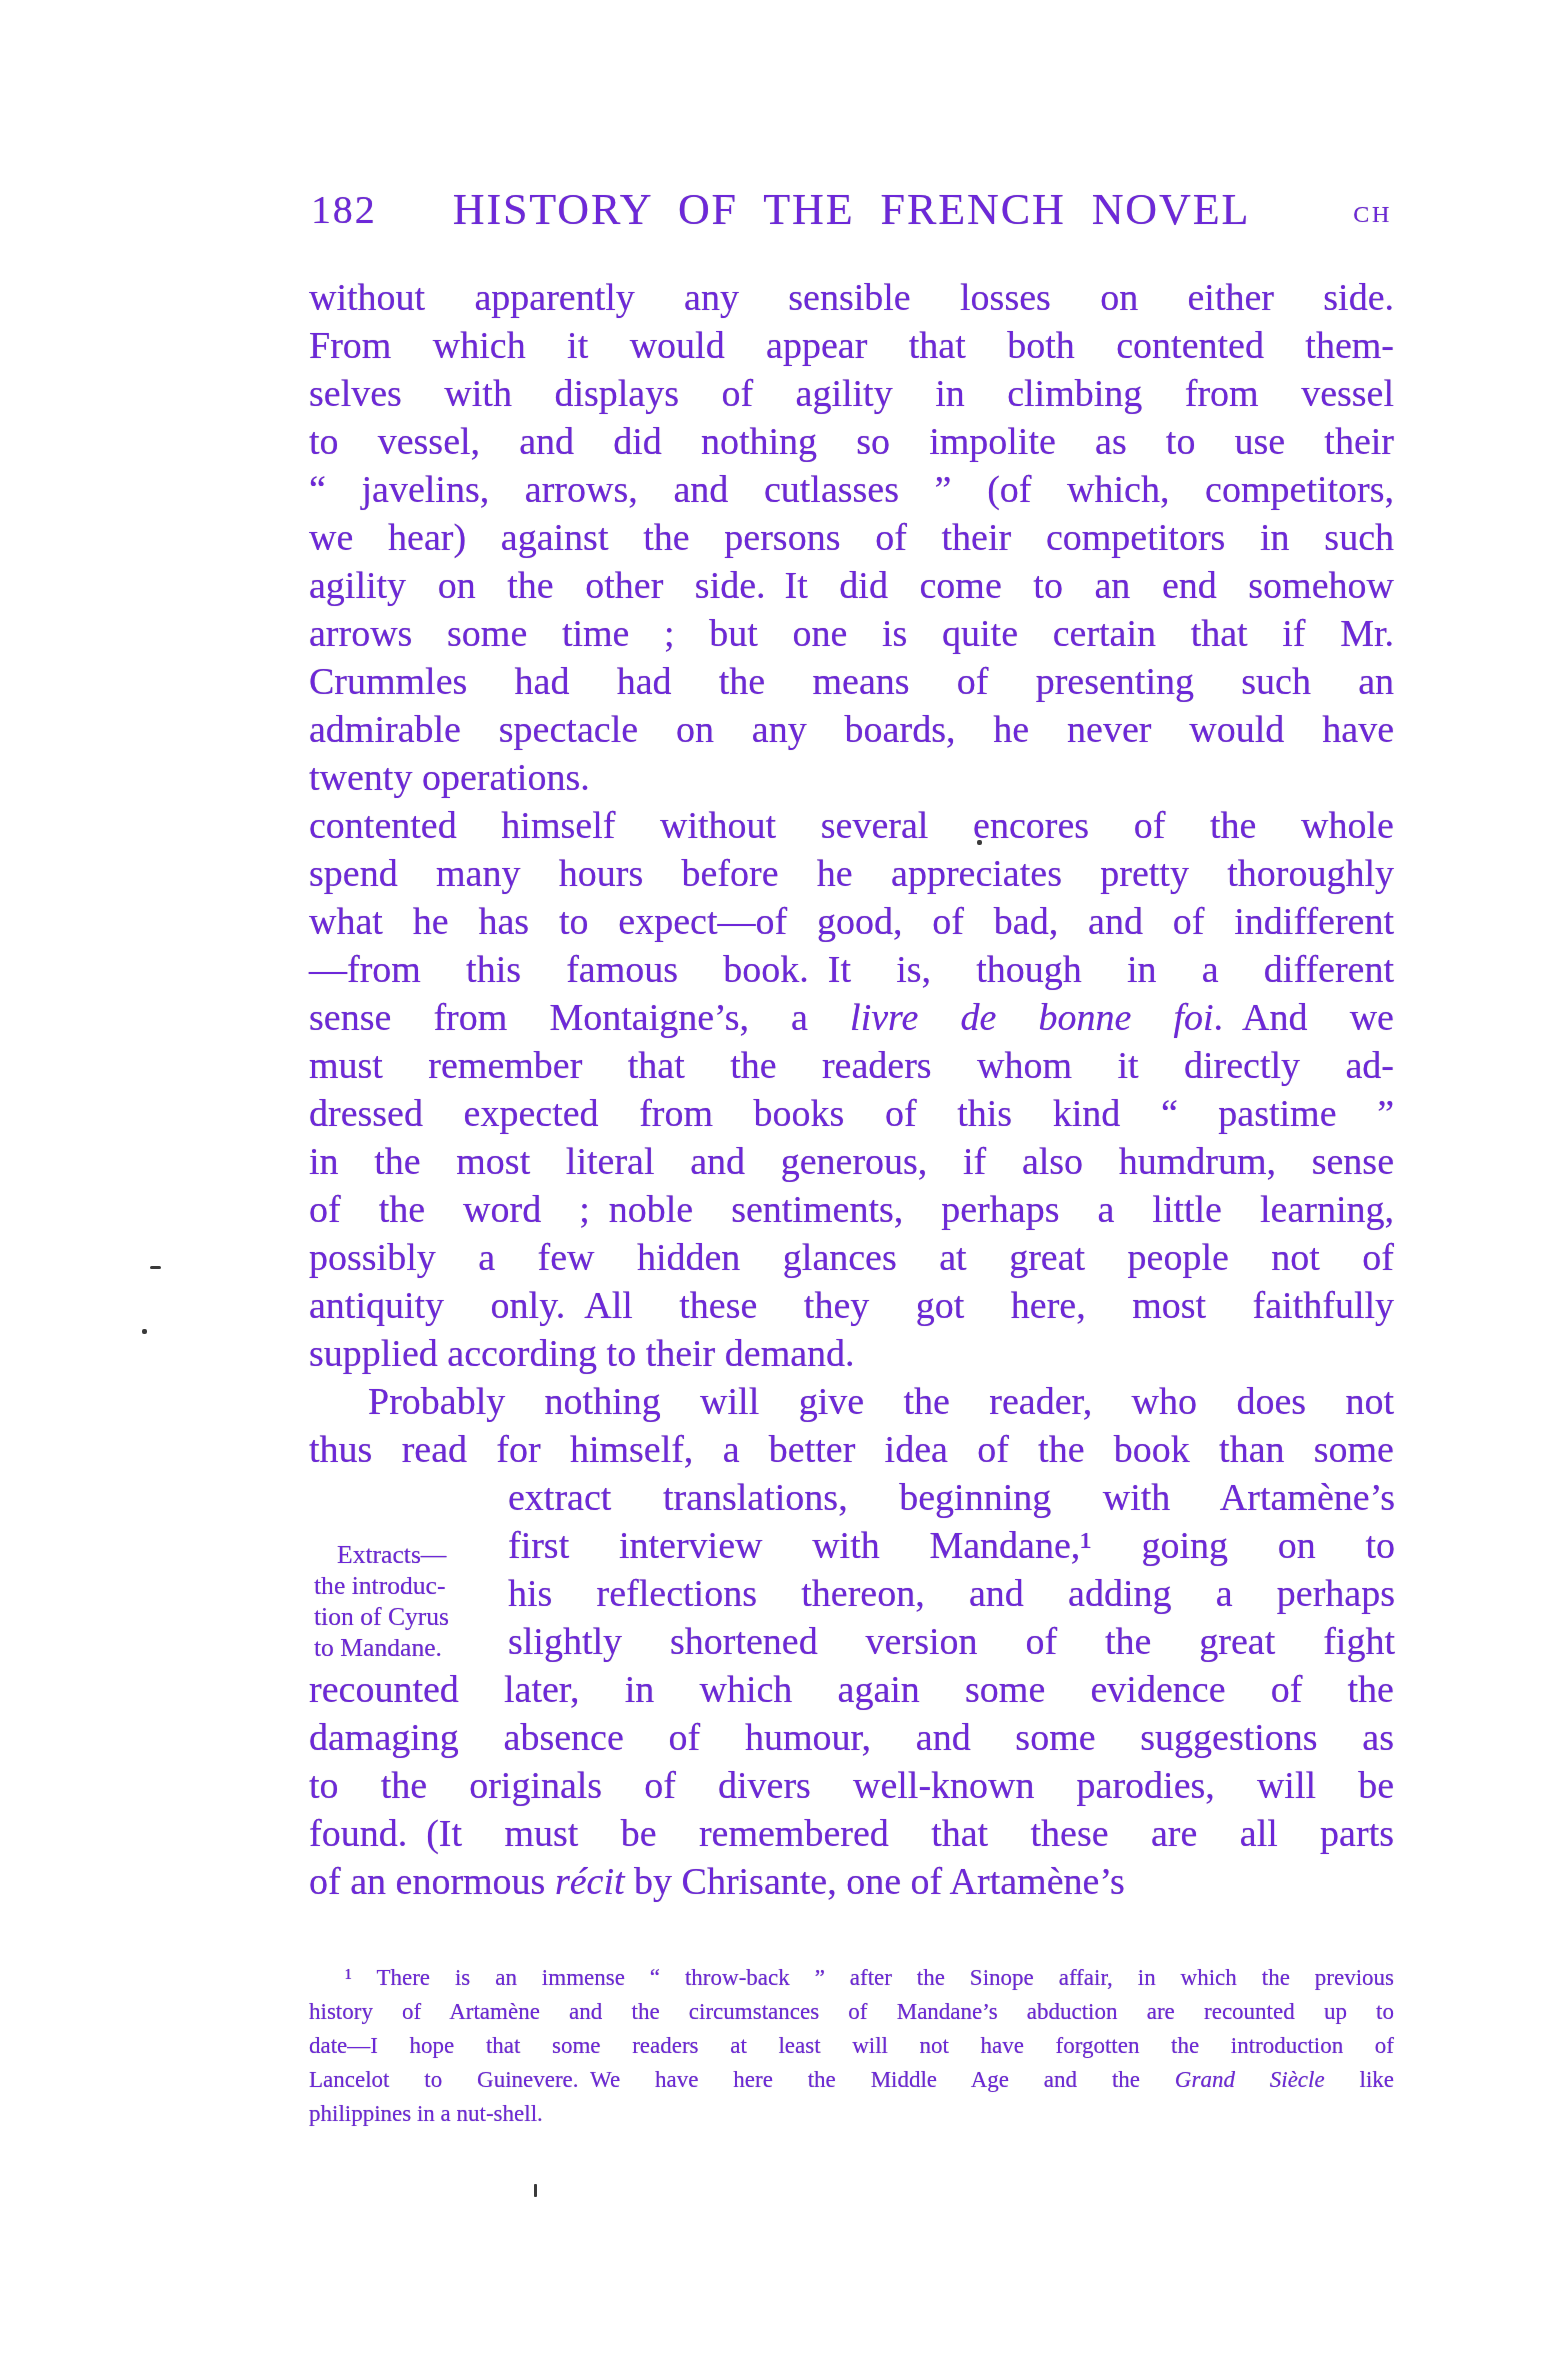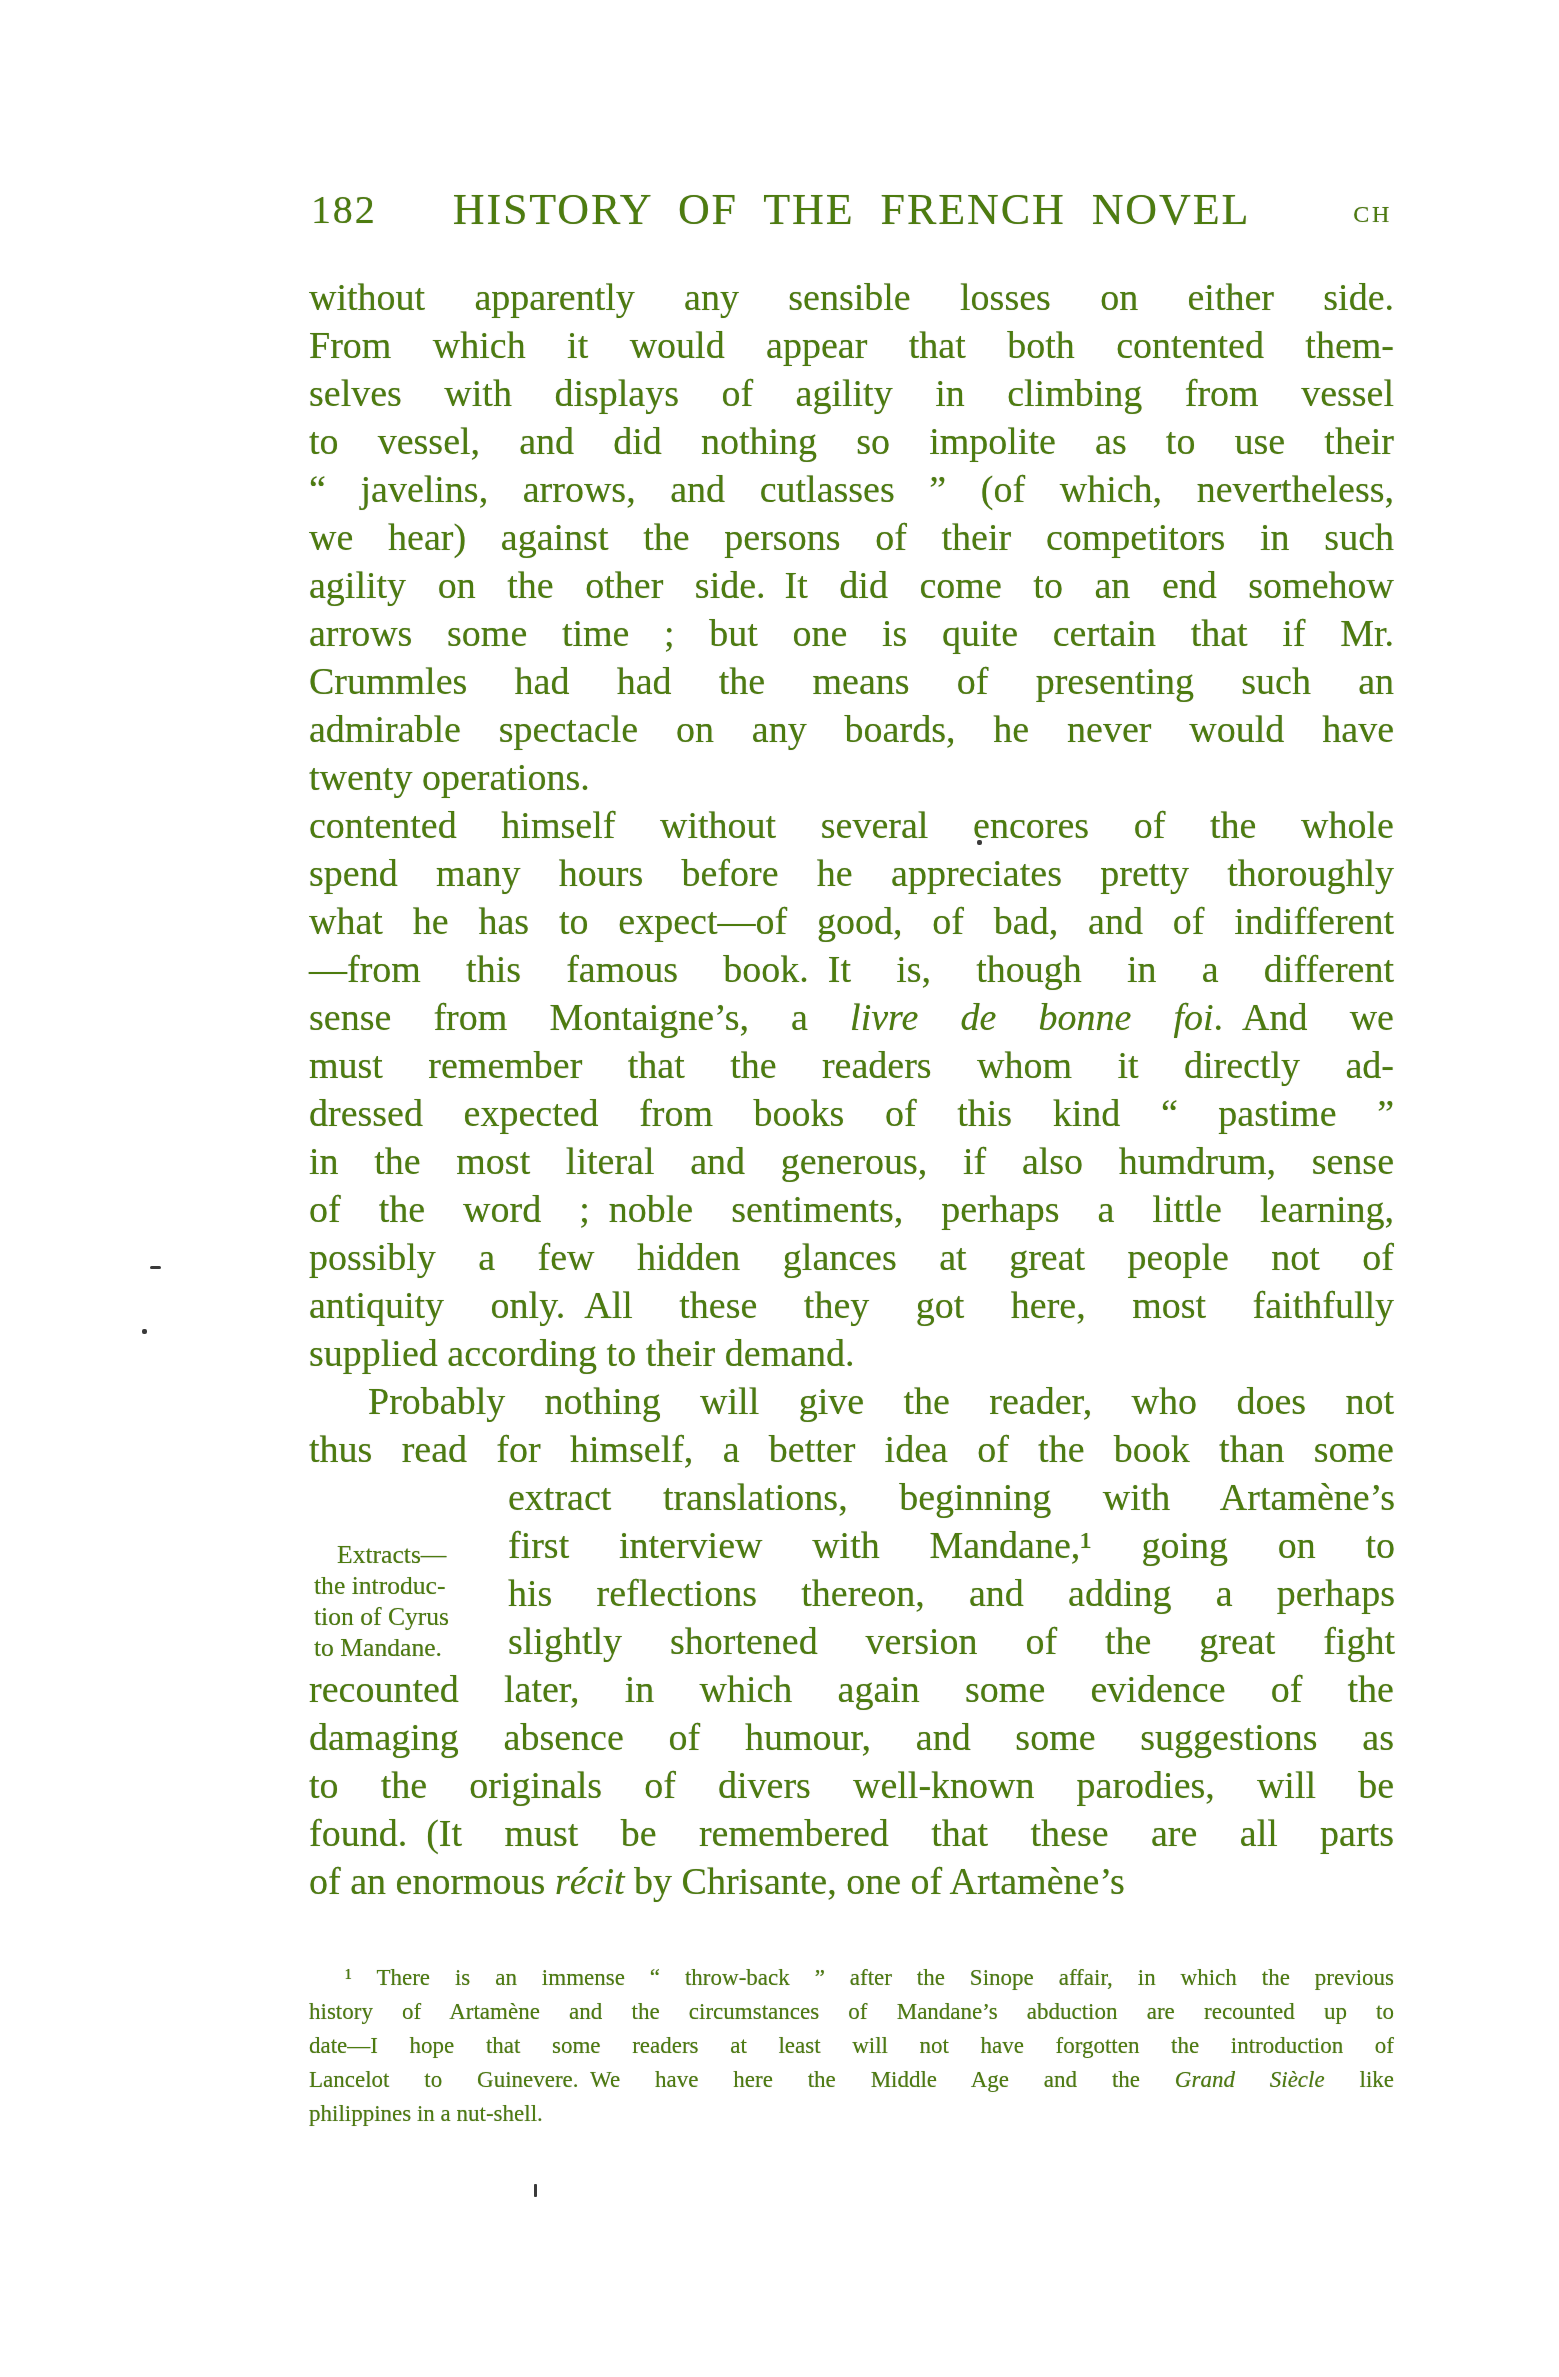--- a/index.html
+++ b/index.html
@@ -1,21 +1,21 @@
 <!DOCTYPE html>
 <html style="font-size:15px"><head>
 <meta charset="utf-8">
 <style>
   html,body{margin:0;padding:0;background:#e8e8e8;}
   .page{
     position:relative;
     width:1560px;height:2377px;
     background:#ffffff;
     font-family:"Liberation Serif","DejaVu Serif",serif;
-    color:#4d7c0f;
+    color:#6d28d9;
     overflow:hidden;
     text-shadow:0 0 0.9px rgba(20,17,16,0.4);
   }
   
   .header{position:absolute;left:309px;top:185px;width:1085px;height:49px;}
   .pgnum{position:absolute;left:1.9px;top:1.9px;font-size:40px;line-height:45px;letter-spacing:1.9px;}
   .runtitle{position:absolute;left:0;right:0;top:0;text-align:center;
     font-size:44px;line-height:49px;letter-spacing:1.9px;word-spacing:13.2px;}
   .chmark{position:absolute;right:1.9px;top:15px;font-size:24px;line-height:28px;letter-spacing:2.8px;}
 
@@ -56,21 +56,21 @@
     <span class="runtitle">HISTORY OF THE FRENCH NOVEL</span>
     <span class="chmark">CH</span>
   </div>
 
   <div class="textcol">
 
     <div class="l j">without apparently any sensible losses on either side.</div>
     <div class="l j">From which it would appear that both contented them-</div>
     <div class="l j">selves with displays of agility in climbing from vessel</div>
     <div class="l j">to vessel, and did nothing so impolite as to use their</div>
-    <div class="l j">“ javelins, arrows, and cutlasses ” (of which, nevertheless,</div>
+    <div class="l j">“ javelins, arrows, and cutlasses ” (of which, competitors,</div>
     <div class="l j">we hear) against the persons of their competitors in such</div>
     <div class="l j">agility on the other side. It did come to an end somehow</div>
     <div class="l j">arrows some time ; but one is quite certain that if Mr.</div>
     <div class="l j">Crummles had had the means of presenting such an</div>
     <div class="l j">admirable spectacle on any boards, he never would have</div>
     <div class="l e">twenty operations.</div>
     <div class="l j">contented himself without several encores of the whole</div>
 
     <div class="l j">spend many hours before he appreciates pretty thoroughly</div>
     <div class="l j">what he has to expect—of good, of bad, and of indifferent</div>

